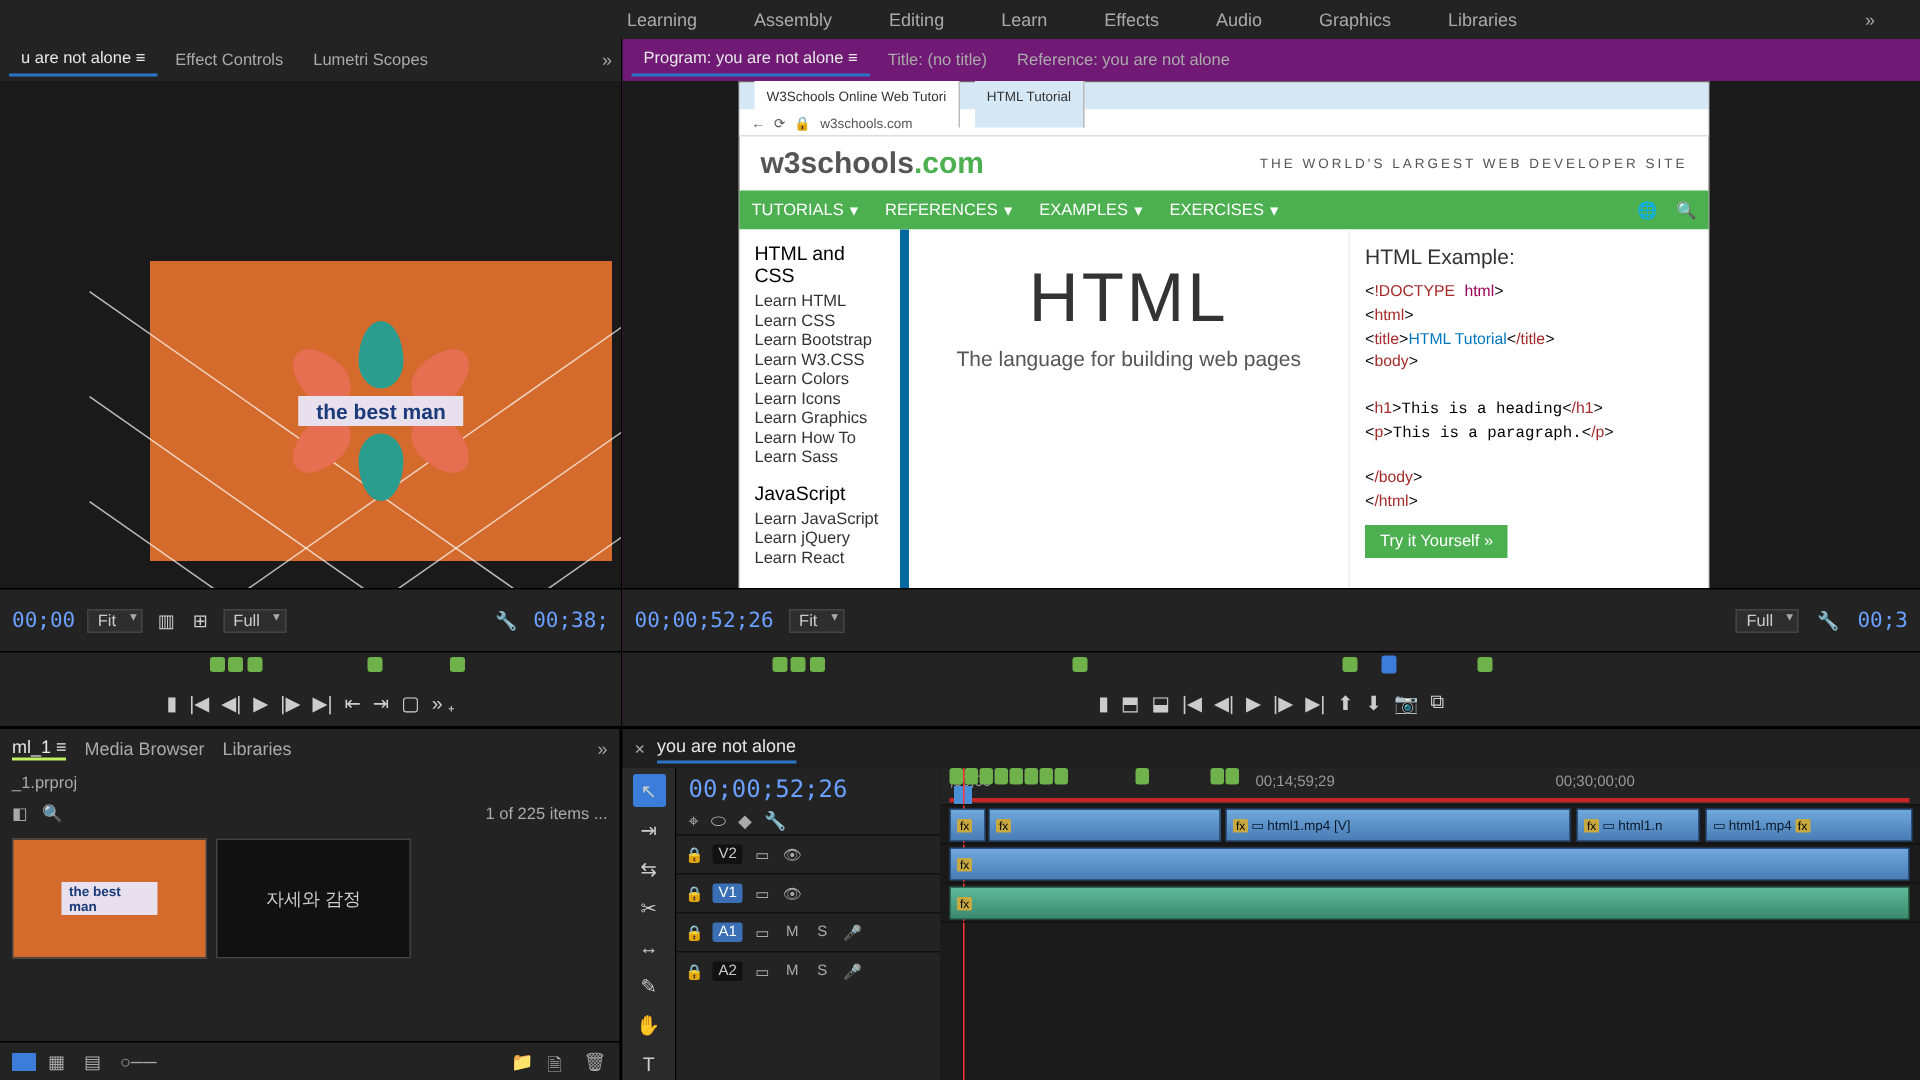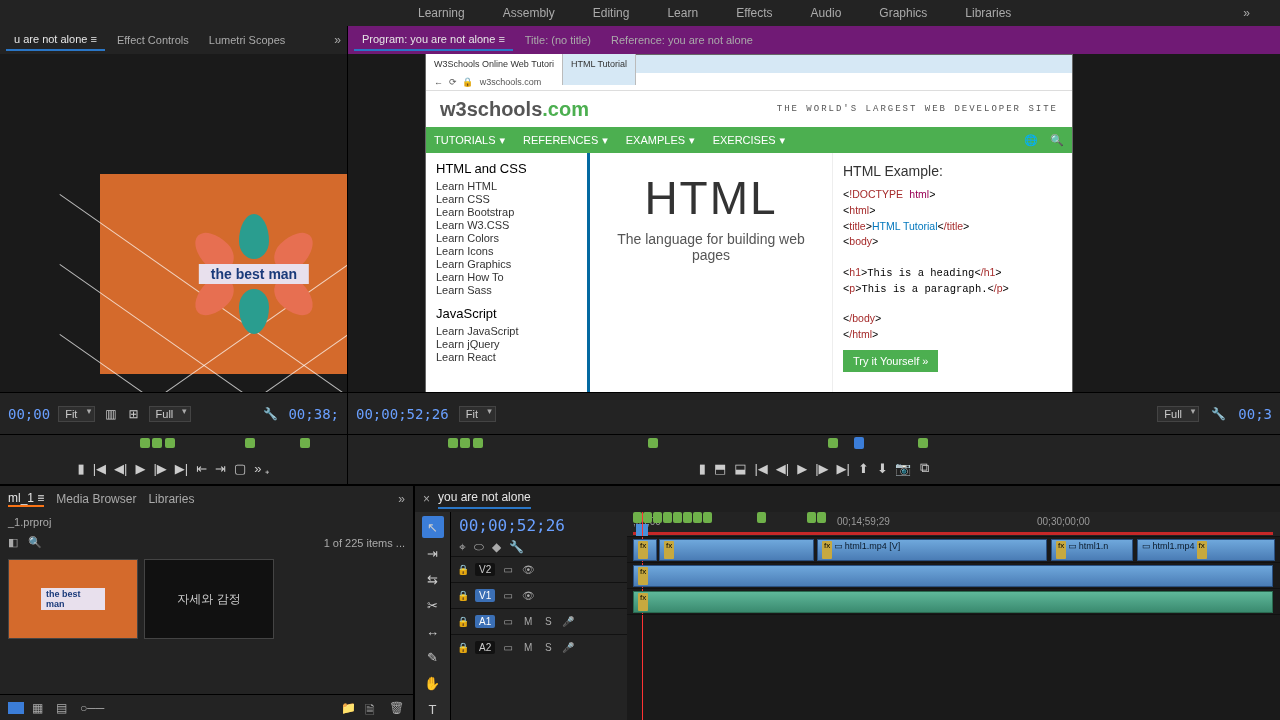--- a/index.html
+++ b/index.html
@@ -8,21 +8,21 @@
 
 
 .workspace-bar { display: flex; align-items: center; height: 30px; background: #232323; color: #aaa; padding: 0 20px 0 400px; gap: 2px; }
 .workspace-bar .ws { padding: 0 18px; cursor: pointer; font-size: 12px; color: #aaa; }
 .ws-more { margin-left: auto; padding: 0 10px; }
 
 
 .mid { display: flex; height: 520px; }
 
 
-.src { width: 348px; background: #232323; display: flex; flex-direction: column; border-right: 1px solid #000; }
+.src { width: 415px; background: #232323; display: flex; flex-direction: column; border-right: 1px solid #000; }
 .panel-tabs { display: flex; align-items: center; height: 28px; padding: 0 6px; gap: 4px; color: #aaa; }
 .panel-tabs .tab { padding: 4px 8px; font-size: 11px; cursor: pointer; color: #aaa; white-space: nowrap; }
 .panel-tabs .tab.active { color: #e6e6e6; border-bottom: 2px solid #2a76c6; }
 .panel-tabs .menu-ic { width: 14px; text-align: center; cursor: pointer; }
 .panel-tabs .chev { margin-left: auto; cursor: pointer; }
 
 .src-viewer { flex: 1; background: #1a1a1a; position: relative; overflow: hidden; }
 .src-frame { position: absolute; left: 100px; top: 120px; width: 308px; height: 200px; background: #d46a2c; }
 .src-frame .diag { position: absolute; inset: 0; }
 .src-frame .dline { position: absolute; background: rgba(255,255,255,0.7); height: 1px; width: 400px; transform-origin: 0 0; }
@@ -46,32 +46,32 @@
 .src-ruler { height: 18px; background: #232323; border-top: 1px solid #000; position: relative; }
 .mk { position: absolute; top: 3px; width: 10px; height: 10px; background: #6fb14a; border-radius: 2px; }
 .transport { height: 32px; background: #232323; display: flex; align-items: center; justify-content: center; gap: 8px; }
 .tbtn { color: #ccc; cursor: pointer; font-size: 13px; }
 
 
 .prog { flex: 1; background: #701a75; display: flex; flex-direction: column; }
 .prog-viewer { flex: 1; background: #1a1a1a; position: relative; overflow: hidden; }
 .browser { position: absolute; left: 77px; top: 0; width: 648px; height: 360px; background: #fff; border: 1px solid #666; font-family: Arial, sans-serif; }
 .br-tabs { height: 18px; background: #d6e8f5; display: flex; align-items: center; font-size: 9px; }
-.br-tab { background: #fff; padding: 16px 8px; border-right: 1px solid #bbb; color: #333; }
+.br-tab { background: #fff; padding: 16px 8px; border-right: 1px solid #bbb; color: #333; margin-left: 10px; }
 .br-tab.in { background: #d6e8f5; }
 .br-addr { height: 18px; background: #fff; border-bottom: 1px solid #ddd; display: flex; align-items: center; padding: 0 8px; font-size: 9px; color: #555; gap: 6px; }
 .br-head { height: 36px; display: flex; align-items: center; justify-content: space-between; padding: 0 14px; }
 .logo { font-size: 20px; font-weight: 700; color: #555; }
 .logo .g { color: #4caf50; }
-.tagline { font-size: 9px; letter-spacing: 2px; color: #555; font-family: Liberation Mono, monospace; }
+.tagline { font-size: 9px; letter-spacing: 2px; color: #555; }
 .nav { background: #4caf50; height: 26px; display: flex; align-items: center; padding: 0 8px; gap: 18px; color: #fff; font-size: 11px; }
 .nav .ni { display: flex; align-items: center; gap: 4px; cursor: pointer; }
 .nav .right { margin-left: auto; display: flex; gap: 12px; }
 .br-body { display: flex; height: 262px; background: #fff; }
-.br-side { width: 164px; padding: 8px 10px; font-size: 11px; color: #333; border-right: 3px solid #0369a1; overflow: hidden; }
+.br-side { width: 113px; padding: 8px 10px; font-size: 11px; color: #333; border-right: 6px solid #0369a1; overflow: hidden; }
 .br-side h4 { font-size: 13px; margin-bottom: 4px; font-weight: 400; color: #000; }
 .br-side a { display: block; color: #333; text-decoration: none; margin: 1px 0; font-size: 11px; }
 .br-main { flex: 1; text-align: center; padding: 18px 8px; }
 .br-main h1 { font-size: 46px; color: #333; font-weight: 400; letter-spacing: 2px; }
 .br-main p { font-size: 14px; color: #555; margin-top: 6px; }
 .br-main .btns { margin-top: 14px; }
 .br-main .gbtn { display: inline-block; background: #616161; color: #fff; padding: 5px 10px; font-size: 11px; margin: 0 2px; cursor: pointer; }
 .br-ex { width: 240px; padding: 10px; border-left: 1px solid #eee; }
 .br-ex h4 { font-size: 14px; color: #333; font-weight: 400; margin-bottom: 8px; }
 .code { background: #fff; font-family: "Courier New", monospace; font-size: 10.5px; line-height: 1.4; white-space: pre; color: #000; }
@@ -80,21 +80,21 @@
 
 .prog-ctrl { height: 42px; background: #232323; display: flex; align-items: center; padding: 0 8px; gap: 10px; border-top: 1px solid #000; }
 .prog-ruler { height: 18px; background: #232323; border-top: 1px solid #000; position: relative; }
 .playhead-rb { position: absolute; top: 2px; width: 10px; height: 12px; background: #3b7dd8; border-radius: 2px; }
 
 
 .bot { display: flex; flex: 1; border-top: 2px solid #000; }
 .proj { width: 415px; background: #232323; display: flex; flex-direction: column; border-right: 2px solid #000; }
 .proj-top { display: flex; align-items: center; height: 26px; padding: 0 8px; gap: 12px; }
 .proj-top .ptab { font-size: 12px; color: #aaa; cursor: pointer; }
-.proj-top .ptab.active { color: #e6e6e6; border-bottom: 2px solid #f97316; }
+.proj-top .ptab.active { color: #e6e6e6; border-bottom: 2px solid #bef264; }
 .proj-row { display: flex; align-items: center; padding: 4px 8px; gap: 10px; font-size: 11px; color: #aaa; }
 .proj-row .ic { color: #aaa; cursor: pointer; }
 .proj-row .count { margin-left: auto; }
 .proj-items { display: flex; gap: 6px; padding: 6px 8px; }
 .thumb { width: 130px; height: 80px; background: #d46a2c; position: relative; border: 1px solid #444; }
 .thumb .tb { position: absolute; left: 50%; top: 50%; transform: translate(-50%,-50%); background: #e8e0ed; color: #1a3a7a; font-size: 9px; padding: 1px 5px; font-weight: 700; }
 .thumb-dark { width: 130px; height: 80px; background: #111; display: flex; align-items: center; justify-content: center; color: #ccc; font-size: 12px; border: 1px solid #444; }
 .proj-btm { margin-top: auto; height: 26px; display: flex; align-items: center; gap: 8px; padding: 0 8px; border-top: 1px solid #000; }
 .pb-ic { width: 16px; height: 14px; cursor: pointer; color: #aaa; }
 
@@ -115,21 +115,21 @@
 .trk .lbl { background: #111; padding: 1px 4px; border-radius: 2px; min-width: 20px; text-align: center; }
 .trk.sel .lbl { background: #3b6fb5; color: #fff; }
 .trk .tic { color: #aaa; width: 14px; text-align: center; font-size: 10px; cursor: pointer; }
 .track-area { flex: 1; background: #1a1a1a; position: relative; overflow: hidden; }
 .time-ruler { height: 24px; background: #232323; position: relative; font-size: 10px; color: #999; text-align: right; }
 .time-ruler span { position: absolute; top: 4px; }
 .tmk { position: absolute; top: 0; width: 9px; height: 11px; background: #6fb14a; border-radius: 2px; }
 .pl-line { position: absolute; width: 1px; background: #ff3333; top: 0; bottom: 0; }
 .pl-head { position: absolute; top: 12px; width: 12px; height: 12px; background: #4a90d9; margin-left: -6px; }
 .tr-row { height: 26px; position: relative; border-top: 1px solid #111; }
-.clip { position: absolute; top: 2px; height: 22px; background: linear-gradient(#6fa8dc,#4a7cb5); border: 1px solid #2a5080; font-size: 9px; color: #0a1a2a; padding: 1px 4px; overflow: hidden; display: flex; gap: 2px; }
+.clip { position: absolute; top: 2px; height: 22px; background: linear-gradient(#6fa8dc,#4a7cb5); border: 1px solid #2a5080; font-size: 9px; color: #0a1a2a; padding: 1px 4px; overflow: hidden; display: flex; align-items: center; gap: 2px; }
 .clip .fx { background: #c7a93f; color: #000; font-size: 8px; padding: 0 2px; border-radius: 1px; }
 .clip.audio { background: linear-gradient(#5fb89a,#3a8a6f); border-color: #2a6a50; }
 .outbar { position: absolute; top: 20px; height: 3px; background: #c62828; }
 </style>
 </head>
 <body>
 
 <div class="app">
 
   <div class="workspace-bar">

